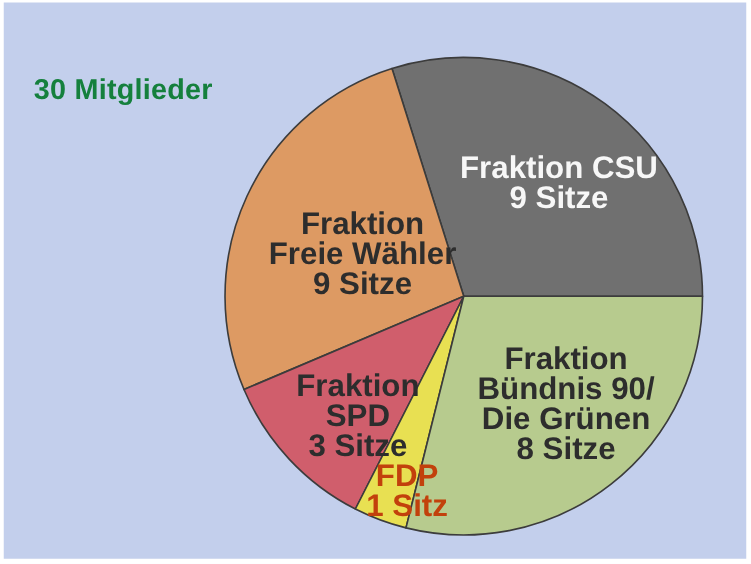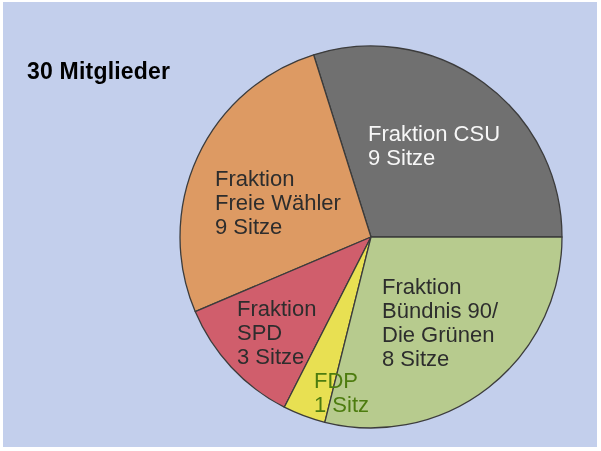--- a/index.html
+++ b/index.html
@@ -12,51 +12,52 @@
   .stage { position: relative; width: 601px; height: 451px; background: #ffffff; }
   .panel { position: absolute; left: 3px; top: 2px; width: 594px; height: 445px; background: #c3cfec; }
   .pie-svg { position: absolute; left: 0; top: 0; }
   .chart-title {
     position: absolute; left: 27px; top: 58px;
     font-size: 23px; font-weight: bold; line-height: 27px;
     color: #2d2d2d; letter-spacing: 0.2px;
   }
   .slice-label {
     position: absolute;
-    font-size: 22px; font-weight: normal; line-height: 24px;
+    font-size: 25px; font-weight: bold; line-height: 24px;
     white-space: pre;
+    text-align: center;
   }
 </style>
 </head>
 <body>
 
 <div class="stage" style="background: rgb(255, 255, 255);">
   <div class="panel" style="background: rgb(195, 207, 236);"></div>
 
   <svg class="pie-svg" width="601" height="451" viewBox="0 0 601 451">
       <path d="M 371 237 L 562.0 237.0 A 191 191 0 0 0 313.6 54.8 Z" fill="#707070" stroke="#3c3c3c" stroke-width="1.3" stroke-linejoin="round"></path>
       <path d="M 371 237 L 313.6 54.8 A 191 191 0 0 0 195.2 311.6 Z" fill="#dd9a63" stroke="#3c3c3c" stroke-width="1.3" stroke-linejoin="round"></path>
       <path d="M 371 237 L 195.2 311.6 A 191 191 0 0 0 284.3 407.2 Z" fill="#d05e6c" stroke="#3c3c3c" stroke-width="1.3" stroke-linejoin="round"></path>
       <path d="M 371 237 L 284.3 407.2 A 191 191 0 0 0 324.8 422.3 Z" fill="#e8e052" stroke="#3c3c3c" stroke-width="1.3" stroke-linejoin="round"></path>
       <path d="M 371 237 L 324.8 422.3 A 191 191 0 0 0 562.0 237.0 Z" fill="#b7cb8e" stroke="#3c3c3c" stroke-width="1.3" stroke-linejoin="round"></path>
     </svg>
 
-  <div class="chart-title" style="color: #000000;">
+  <div class="chart-title" style="color: #15803d;">
     <div>30 Mitglieder</div>
   </div>
 
   <div>
       <div class="slice-label" style="left: 368px; top: 122px; color: rgb(247, 247, 247);">Fraktion CSU
 9 Sitze</div>
       <div class="slice-label" style="left: 215px; top: 167px; color: rgb(45, 45, 45);">Fraktion
 Freie Wähler
 9 Sitze</div>
       <div class="slice-label" style="left: 237px; top: 297px; color: rgb(45, 45, 45);">Fraktion
 SPD
 3 Sitze</div>
-      <div class="slice-label" style="left: 314px; top: 369px; color: #4d7c0f;">FDP
+      <div class="slice-label" style="left: 293px; top: 369px; color: #c2410c;">FDP
 1 Sitz</div>
       <div class="slice-label" style="left: 382px; top: 275px; color: rgb(45, 45, 45);">Fraktion
 Bündnis 90/
 Die Grünen
 8 Sitze</div>
     </div>
 </div>
 
 </body></html>

